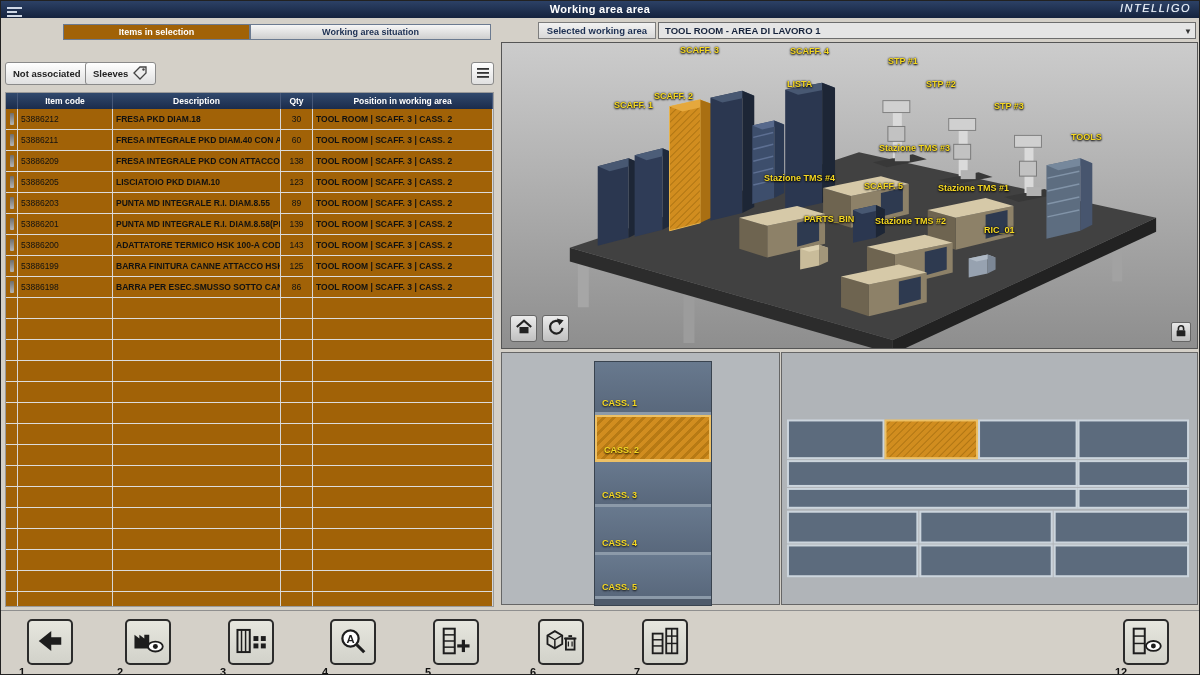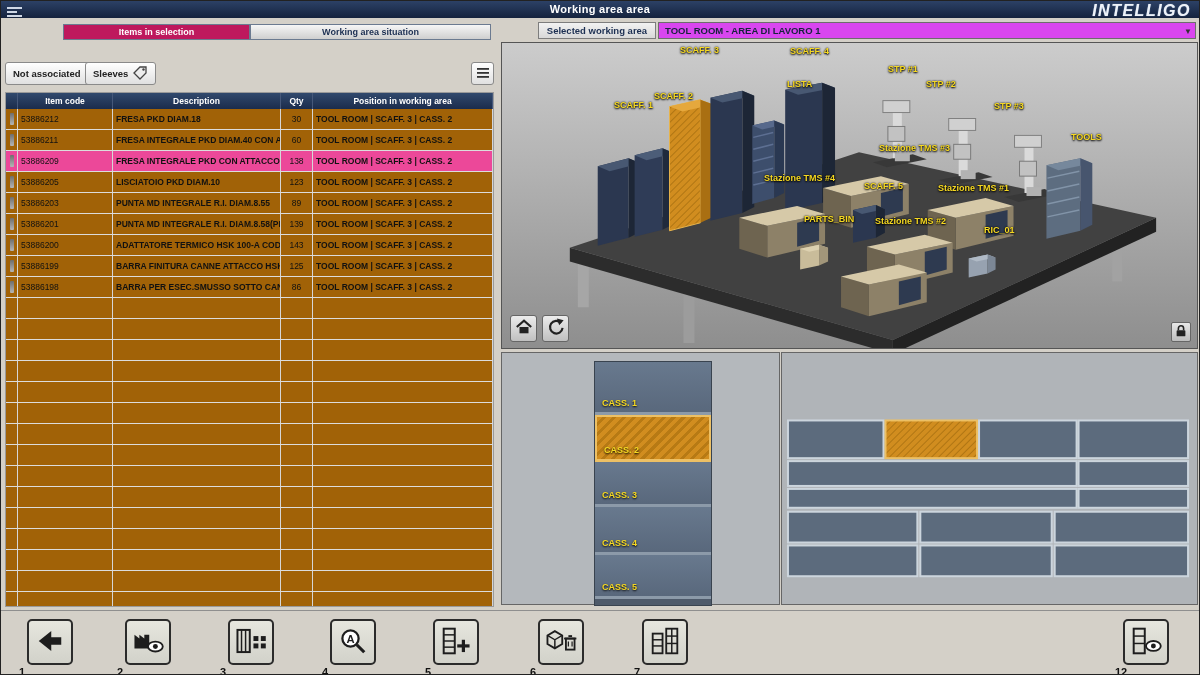--- a/index.html
+++ b/index.html
@@ -8,62 +8,62 @@
     font-family: "Liberation Sans", sans-serif;
     background:#d4d0c8; position:relative; overflow:hidden;
     border:1px solid #222;
   }
   
   .topbar { position:absolute; top:0; left:0; right:0; height:17px;
     background:linear-gradient(#2c4166,#15233e); color:#fff; z-index:5; }
   .topbar-title { position:absolute; left:0; right:0; top:0; text-align:center;
     font-size:11px; font-weight:bold; line-height:17px; letter-spacing:.3px; }
   .menu-glyph { position:absolute; left:6px; top:3px; cursor:pointer; }
-  .logo { position:absolute; right:8px; top:1px; font-size:16px; font-style:italic;
-    font-weight:bold; letter-spacing:1.5px; color:#eef2f8; text-shadow:0 0 1px #8fa7c8;padding-left:32px; }
+  .logo { position:absolute; right:8px; top:1px; font-size:11px; font-style:italic;
+    font-weight:normal; letter-spacing:1.5px; color:#eef2f8; text-shadow:0 0 1px #8fa7c8;padding-left:32px; }
   
   .left-panel { position:absolute; top:17px; left:0; width:497px; height:591px; }
   .tab { position:absolute; top:6px; height:16px; font-size:9px; font-weight:bold;
     text-align:center; line-height:15px; border:1px solid #6b7a90; cursor:pointer; }
   .tab1 { left:62px; width:187px; }
   .tab2 { left:249px; width:241px; }
-  .tab.active { background:#be185d; color:#fff; }
+  .tab.active { background:#a16207; color:#fff; }
   .tab.inactive { background:linear-gradient(#f6f6f6,#cfcfcf); color:#1c2f52; }
   .filterbar { position:absolute; top:44px; left:4px; right:4px; height:24px; }
   .fbtn { position:absolute; top:0; height:23px; border:1px solid #8a8a8a; border-radius:3px;
     background:linear-gradient(#ffffff,#e0e0e0); font-size:9.5px; font-weight:bold; color:#222;
     display:flex; align-items:center; gap:5px; padding:0 7px; cursor:pointer;
     font-family:"Liberation Sans",sans-serif; }
   .fbtn.f1 { left:0; }
   .fbtn.f2 { left:80px; }
   .fbtn.fmenu { right:0; width:23px; justify-content:center; padding:0; }
   
   .table { position:absolute; top:74px; left:4px; right:4px; bottom:2px;
     background:#fff; border:1px solid #9a9a9a; overflow:hidden; }
   .tbl-header, .tbl-row { display:grid; grid-template-columns:12px 95px 168px 32px 1fr; }
   .tbl-header { background:linear-gradient(#31496d,#1b2c4c); color:#fff; height:16px; }
   .tbl-header .cell { font-size:8.5px; font-weight:bold; line-height:16px; text-align:center;
     border-right:1px solid #46587a; overflow:hidden; white-space:nowrap; cursor:pointer; }
   .tbl-row { height:21px; background:#a16207; border-bottom:1px solid #dcdcdc; }
-  .tbl-row.selected { background:#ec4899; }
+  .tbl-row.selected { background:#a16207; }
   .tbl-row .cell { font-size:8.5px; line-height:20px; padding:0 3px; white-space:nowrap;
     overflow:hidden; border-right:1px solid #d6d6d6; color:#111; }
   .tbl-row .c-code { font-weight:400; }
   .tbl-row .c-desc, .tbl-row .c-pos { font-weight:bold; }
   .tbl-row .c-qty { text-align:center; }
   .c-icon { display:flex; align-items:center; justify-content:center; }
   .tool-glyph { display:inline-block; width:4px; height:12px; border-radius:1px;
     background:linear-gradient(#6e6e6e,#b5b5b5); }
   
   .right-panel { position:absolute; top:17px; left:497px; width:703px; height:591px; }
   .selector-label { position:absolute; left:40px; top:4px; width:118px; height:17px;
     border:1px solid #7d7d7d; background:linear-gradient(#f2f2f2,#d8d8d8);
     font-size:9.5px; font-weight:bold; color:#1c2f52; text-align:center; line-height:15px; cursor:pointer; }
   .selector-combo { position:absolute; left:160px; top:4px; right:5px; height:17px;
-    background:#d946ef; border:1px solid #6d6d6d; font-size:9.5px; font-weight:bold; color:#16233c;
+    background:#e5e5e5; border:1px solid #6d6d6d; font-size:9.5px; font-weight:bold; color:#16233c;
     line-height:15px; padding:0 16px 0 6px; cursor:pointer; white-space:nowrap; overflow:hidden; }
   .combo-arrow { position:absolute; right:3px; top:1px; font-size:8px; color:#333; }
   .scene { position:absolute; left:3px; top:24px; width:697px; height:307px;
     border:1px solid #555; background:#9a9a9a; cursor:grab; }
   .scene-svg { position:absolute; left:0; top:0; }
   .scene-labels { position:absolute; inset:0; pointer-events:none; }
   .scene-label { position:absolute; color:#f5d822; font-size:9px; font-weight:bold;
     white-space:nowrap; text-shadow:0 1px 2px #000, 0 0 2px #000; }
   .ctrl-btn { position:absolute; bottom:6px; width:27px; height:27px;
     background:linear-gradient(#ececec,#c0c0c0); border:1px solid #666; border-radius:3px;
@@ -475,21 +475,21 @@
         <polygon points="487,213 495,216 495,228 487,232" fill="#7c8795"></polygon>
       </g>
     </svg>
 
     <div class="scene-labels">
         <div class="scene-label" style="left: 112px; top: 57px;">SCAFF. 1</div>
         <div class="scene-label" style="left: 152px; top: 48px;">SCAFF. 2</div>
         <div class="scene-label" style="left: 178px; top: 2px;">SCAFF. 3</div>
         <div class="scene-label" style="left: 288px; top: 3px;">SCAFF. 4</div>
         <div class="scene-label" style="left: 240px; top: 36px; padding-left: 45px;">LISTA</div>
-        <div class="scene-label" style="left: 386px; top: 13px; margin-top: 8px;">STP #1</div>
+        <div class="scene-label" style="left: 386px; top: 13px;">STP #1</div>
         <div class="scene-label" style="left: 424px; top: 36px;">STP #2</div>
         <div class="scene-label" style="left: 492px; top: 58px;">STP #3</div>
         <div class="scene-label" style="left: 549px; top: 89px; padding-left: 20px;">TOOLS</div>
         <div class="scene-label" style="left: 333px; top: 100px; padding-left: 44px;">Stazione TMS #3</div>
         <div class="scene-label" style="left: 262px; top: 130px;">Stazione TMS #4</div>
         <div class="scene-label" style="left: 362px; top: 138px;">SCAFF. 5</div>
         <div class="scene-label" style="left: 436px; top: 140px;">Stazione TMS #1</div>
         <div class="scene-label" style="left: 302px; top: 171px;">PARTS_BIN</div>
         <div class="scene-label" style="left: 373px; top: 173px;">Stazione TMS #2</div>
         <div class="scene-label" style="left: 482px; top: 182px;">RIC_01</div>

